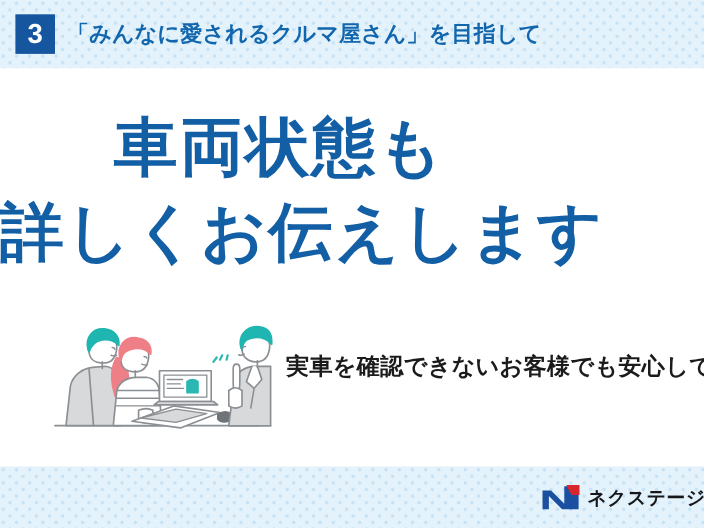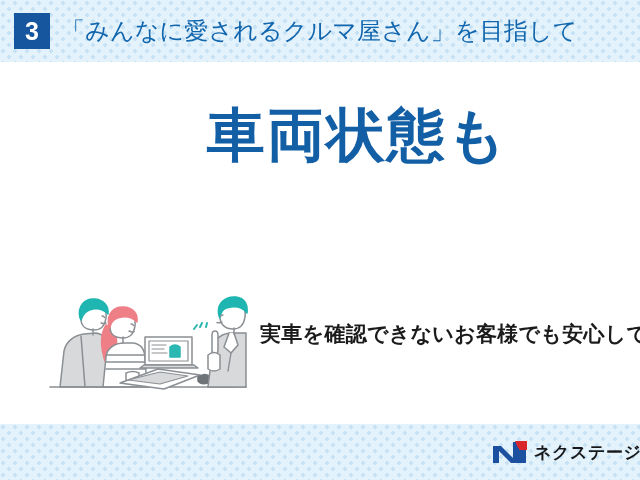--- a/index.html
+++ b/index.html
@@ -70,34 +70,34 @@
     justify-content: center;
     font-size: 25px;
     font-weight: bold;
     line-height: 1;
     letter-spacing: 0;
   }
 
   #header-title {
     margin-left: 11px;
     color: #1166ae;
-    font-size: 24px;
-    font-weight: normal;
+    font-size: 20px;
+    font-weight: bold;
     line-height: 1;
     white-space: nowrap;
     letter-spacing: 0.2px;
   }
 
   
   #headline {
     position: absolute;
     top: 96px;
     left: 0;
     width: 508px;
-    text-align: right;
+    text-align: center;
     color: #135fa5;
   }
   .headline-line {
     font-size: 58px;
     font-weight: bold;
     line-height: 1.33;
     letter-spacing: 2px;
     color: #135fa5;
     white-space: nowrap;
   }
@@ -165,20 +165,21 @@
 
   <div id="header-band" class="dot-band"></div>
 
   <div id="header-inner">
     <div id="section-badge">3</div>
     <div id="header-title">「みんなに愛されるクルマ屋さん」を目指して</div>
   </div>
 
   <div id="headline">
     <div class="headline-line">車両状態も</div>
+    <div class="headline-line">詳しくお伝えします</div>
   </div>
 
   <div id="content-row">
 
     <div id="illustration">
       <svg viewBox="0 0 200 120" width="200" height="120" xmlns="http://www.w3.org/2000/svg">
         <g fill="none" stroke="#8b8f93" stroke-width="1.5" stroke-linecap="round" stroke-linejoin="round">
 
           <path d="M12 112 L16 76 C18 66 27 60 36 59 L48 58 C55 59 59 64 60 72 L62 112 Z" fill="#d7d9db" stroke="#8b8f93"></path>
           <path d="M33 61 L37 112" stroke="#8b8f93"></path>

